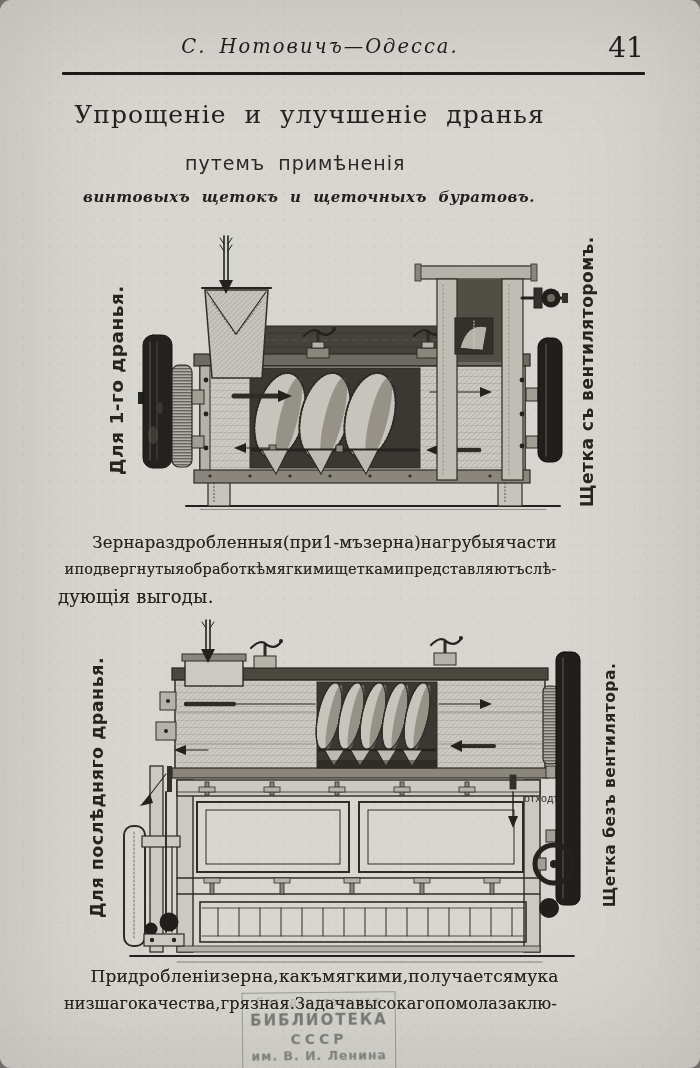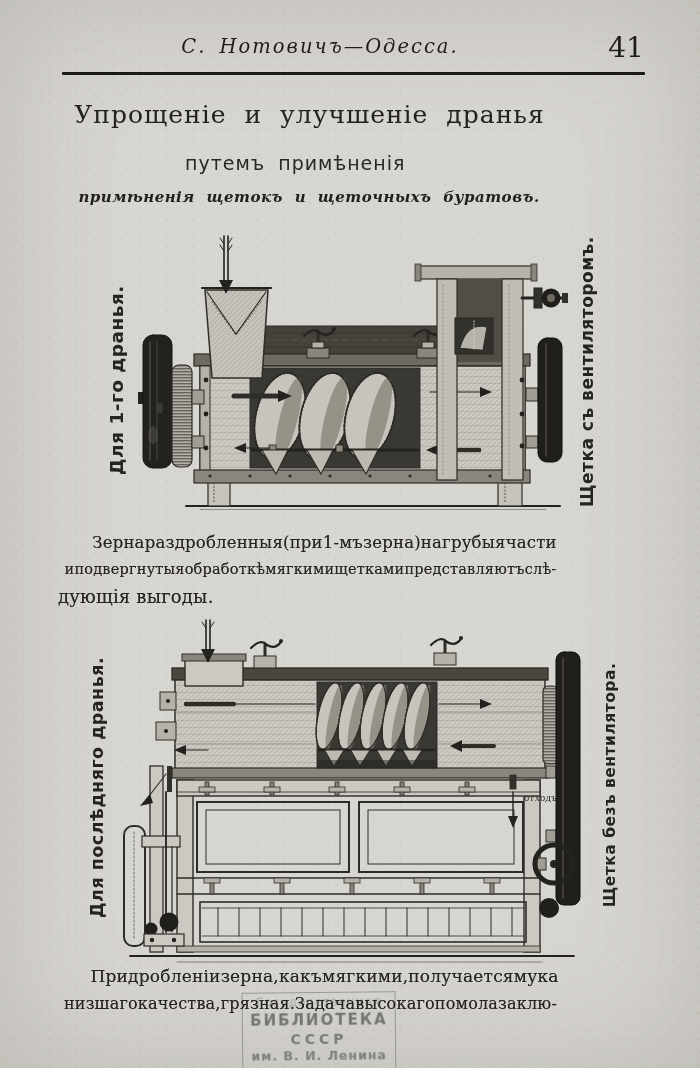--- a/index.html
+++ b/index.html
@@ -5,21 +5,21 @@
   html,body{margin:0;padding:0;background:#6f6e6a;}
   .page{
     position:relative;width:700px;height:1068px;overflow:hidden;
     background:#d8d6d1;
     background-image:
       radial-gradient(rgba(118,112,100,.05) 1px, transparent 1.2px),
       radial-gradient(rgba(90,86,76,.04) 1px, transparent 1.2px);
     background-size:9px 9px,13px 13px;
     background-position:0 0,4px 6px;
     box-shadow:inset 0 0 130px rgba(92,88,78,.22);
-    font-family:"DejaVu Serif",serif;color:#26241f;
+    font-family:"DejaVu Serif",serif;color:#26241f;border-radius:11px;
   }
   .abs{position:absolute;}
   .fit-line{white-space:nowrap;}
   
   .author{top:30px;left:180px;width:280px;height:34px;line-height:34px;
     text-align:center;font-style:italic;font-size:26px;letter-spacing:2px;
     word-spacing:5px;color:#1f1d1a;}
   .pagenum{top:31px;left:605px;width:42px;text-align:center;font-size:28px;color:#1f1d1a;}
   .rule{top:72px;left:62px;width:583px;height:3px;background:#1b1a17;border-radius:1px;}
   
@@ -43,21 +43,21 @@
   .pline{height:27px;line-height:27px;font-size:18px;letter-spacing:.2px;
     text-shadow:0 0 .4px rgba(42,38,30,.55);}
   .spread{display:flex;justify-content:center;}
   .spread span{white-space:nowrap;}
   .pline.first{padding-left:28px;}
   .plain{text-align:left;}
   
   .fig{position:absolute;}
   .fig1{left:138px;top:230px;width:430px;height:282px;}
   .fig2{left:122px;top:616px;width:465px;height:350px;}
-  .waste{left:524px;top:792px;font-family:Liberation Serif, serif;font-size:10.5px;
+  .waste{left:524px;top:792px;font-family:Liberation Sans, sans-serif;font-size:10.5px;
     letter-spacing:.5px;color:#2b2925;}
   
   .stamp{position:absolute;left:242px;top:992px;width:152px;height:90px;
     border:1.6px solid rgba(104,112,104,.48);border-bottom:none;
     color:#6f7872;font-family:"DejaVu Sans",sans-serif;text-align:center;
     mix-blend-mode:multiply;filter:blur(.35px);transform:rotate(-.6deg);}
   .stamp .s1{margin-top:2px;font-size:12px;letter-spacing:1px;opacity:.36;}
   .stamp .s2{margin-top:2px;font-size:15px;font-weight:bold;letter-spacing:2px;opacity:.8;}
   .stamp .s3{margin-top:2px;font-size:14px;font-weight:bold;letter-spacing:4px;opacity:.72;}
   .stamp .s4{margin-top:1px;font-size:12.5px;font-weight:bold;letter-spacing:1px;opacity:.68;}
@@ -67,21 +67,21 @@
 <body>
 
 <div class="page">
 
   <div class="abs author fit-line" style="font-size: 19.5px;">С. Нотовичъ—Одесса.</div>
   <div class="abs pagenum">41</div>
   <div class="abs rule"></div>
 
   <div class="abs t1 fit-line" style="font-size: 25px;">Упрощеніе и улучшеніе дранья</div>
   <div class="abs t2 fit-line" style="font-size: 19px;">путемъ примѣненія</div>
-  <div class="abs t3 fit-line" style="font-size: 15px;">примѣненія щетокъ и щеточныхъ буратовъ.</div>
+  <div class="abs t3 fit-line" style="font-size: 15px;">винтовыхъ щетокъ и щеточныхъ буратовъ.</div>
 
   <div class="vlabel f1l fit-line" style="font-size: 18.5px;">Для 1-го дранья.</div>
   <div class="vlabel f1r fit-line" style="font-size: 17px;">Щетка съ вентиляторомъ.</div>
 
   <div class="fig fig1">
   <svg width="430" height="282" viewBox="0 0 430 282">
     <defs>
       <pattern id="m1h" width="5" height="5" patternUnits="userSpaceOnUse">
             <path d="M0 5 L5 0" stroke="#6e6a60" stroke-width="0.5"></path>
           </pattern>

